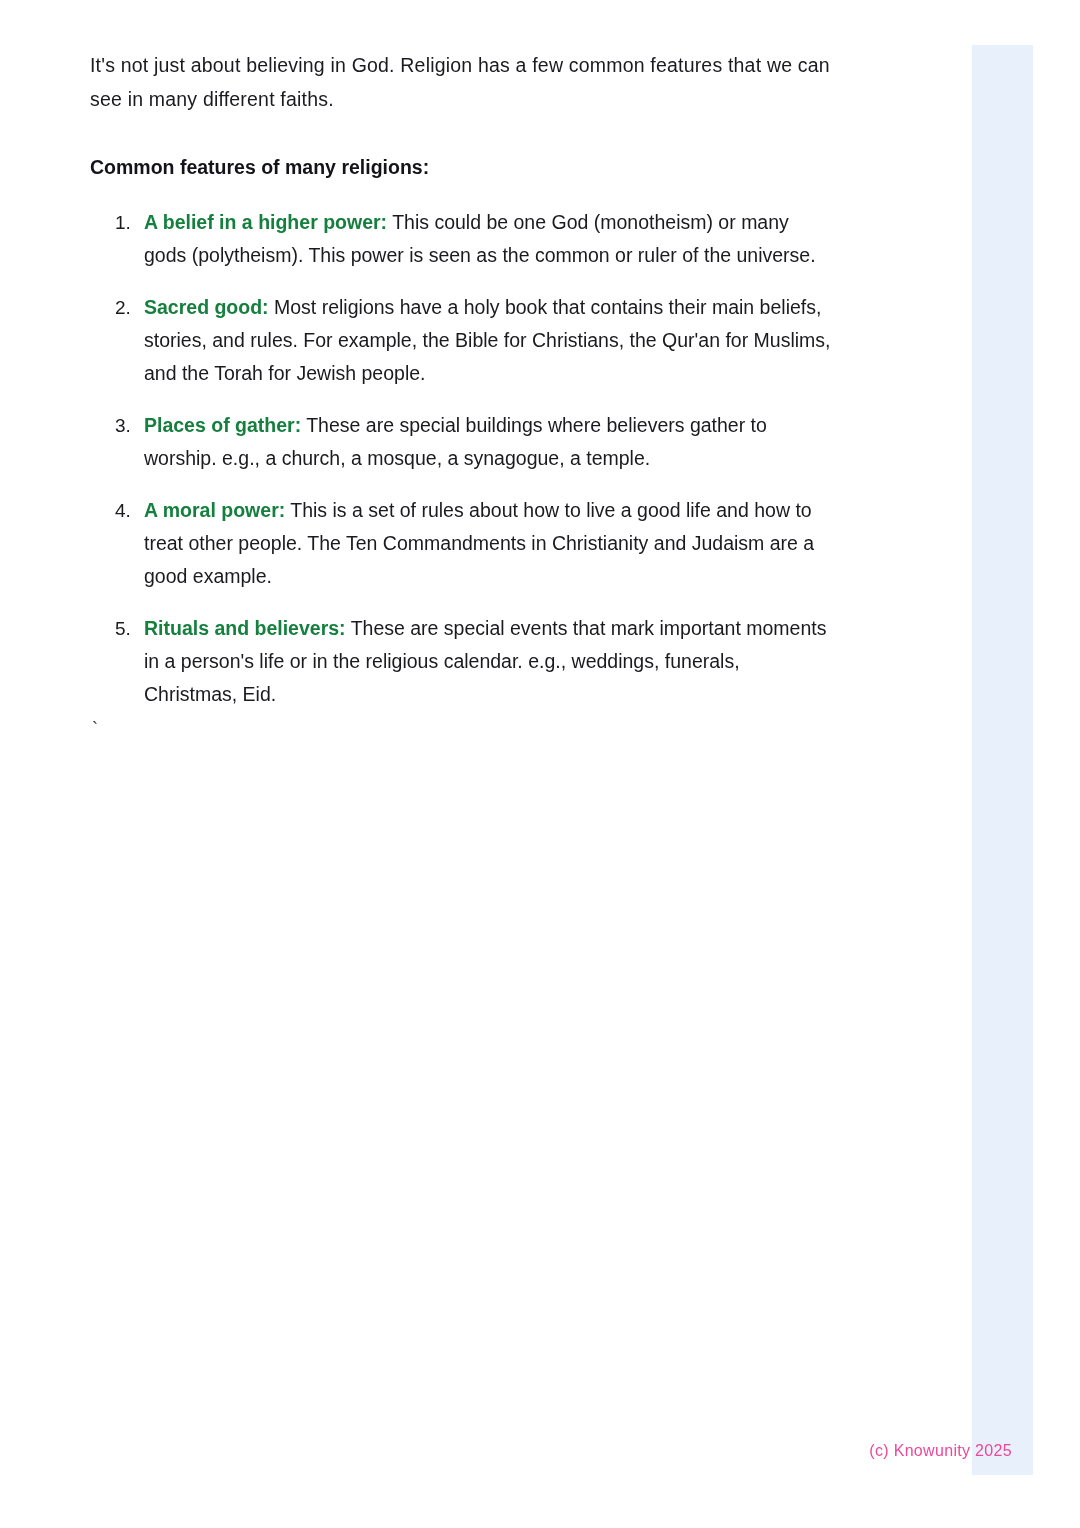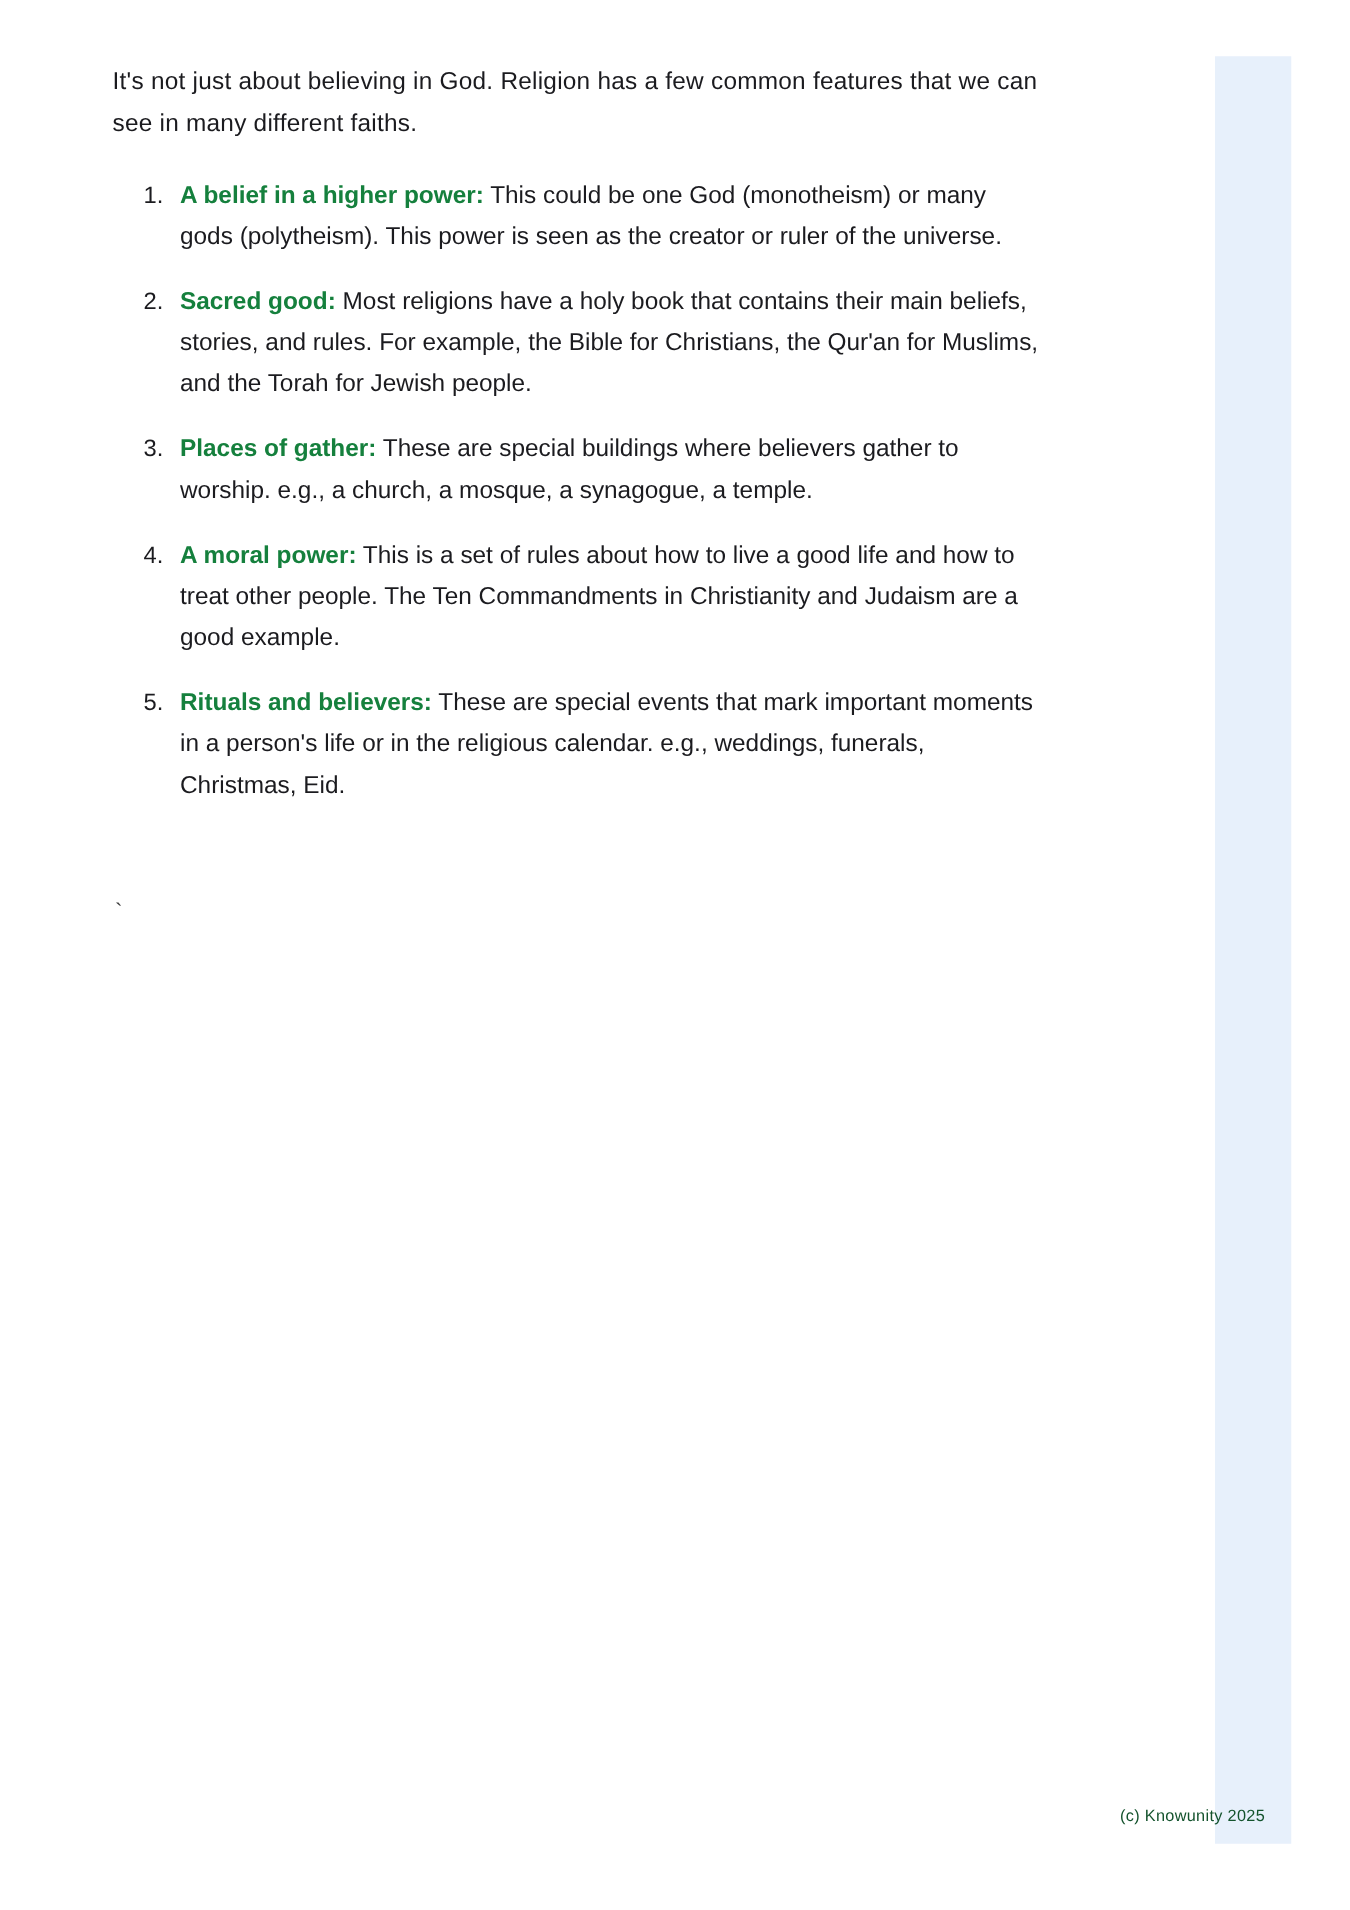--- a/index.html
+++ b/index.html
@@ -78,41 +78,42 @@
     left: 92px;
     top: 720px;
     font-size: 18px;
     color: #3a3a3a;
     line-height: 18px;
   }
   .footer-credit {
     position: absolute;
     right: 68px;
     bottom: 68px;
-    font-size: 13px;
-    color: #14532d;
+    font-size: 16px;
+    color: #ec4899;
     letter-spacing: 0.02em;
     white-space: nowrap;
   }
 </style>
 </head>
 <body>
 
 <div class="page">
 
   <div class="side-band"></div>
 
   <div class="content">
 
     <p class="intro">It's not just about believing in God. Religion has a few common features that we can see in many different faiths.</p>
 
+    <h2 class="section-heading">Common features of many religions:</h2>
 
     <ol class="features">
       <li>
-        <span class="term">A belief in a higher power:</span><span class="desc"> This could be one God (monotheism) or many gods (polytheism). This power is seen as the creator or ruler of the universe.</span>
+        <span class="term">A belief in a higher power:</span><span class="desc"> This could be one God (monotheism) or many gods (polytheism). This power is seen as the common or ruler of the universe.</span>
       </li>
       <li>
         <span class="term">Sacred good:</span><span class="desc"> Most religions have a holy book that contains their main beliefs, stories, and rules. For example, the Bible for Christians, the Qur'an for Muslims, and the Torah for Jewish people.</span>
       </li>
       <li>
         <span class="term">Places of gather:</span><span class="desc"> These are special buildings where believers gather to worship. e.g., a church, a mosque, a synagogue, a temple.</span>
       </li>
       <li>
         <span class="term">A moral power:</span><span class="desc"> This is a set of rules about how to live a good life and how to treat other people. The Ten Commandments in Christianity and Judaism are a good example.</span>
       </li>

